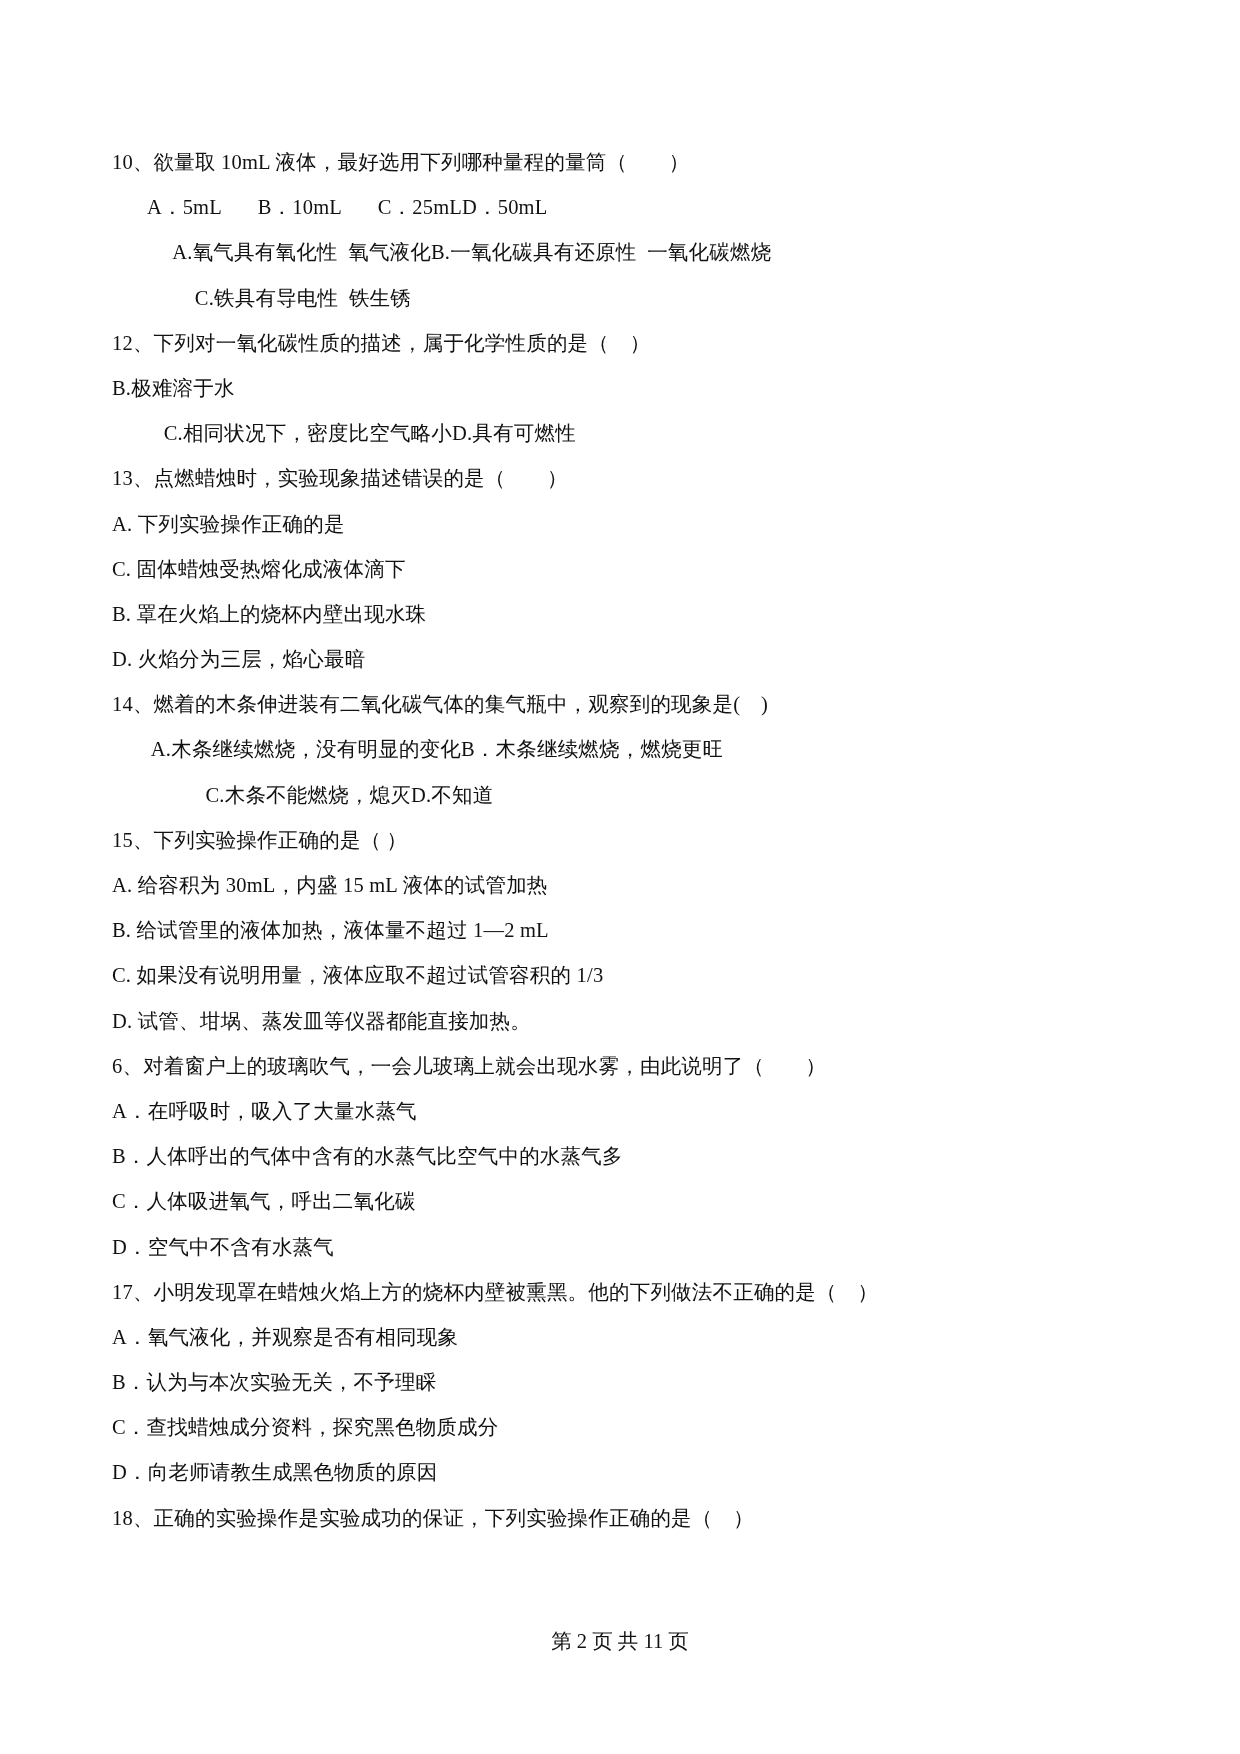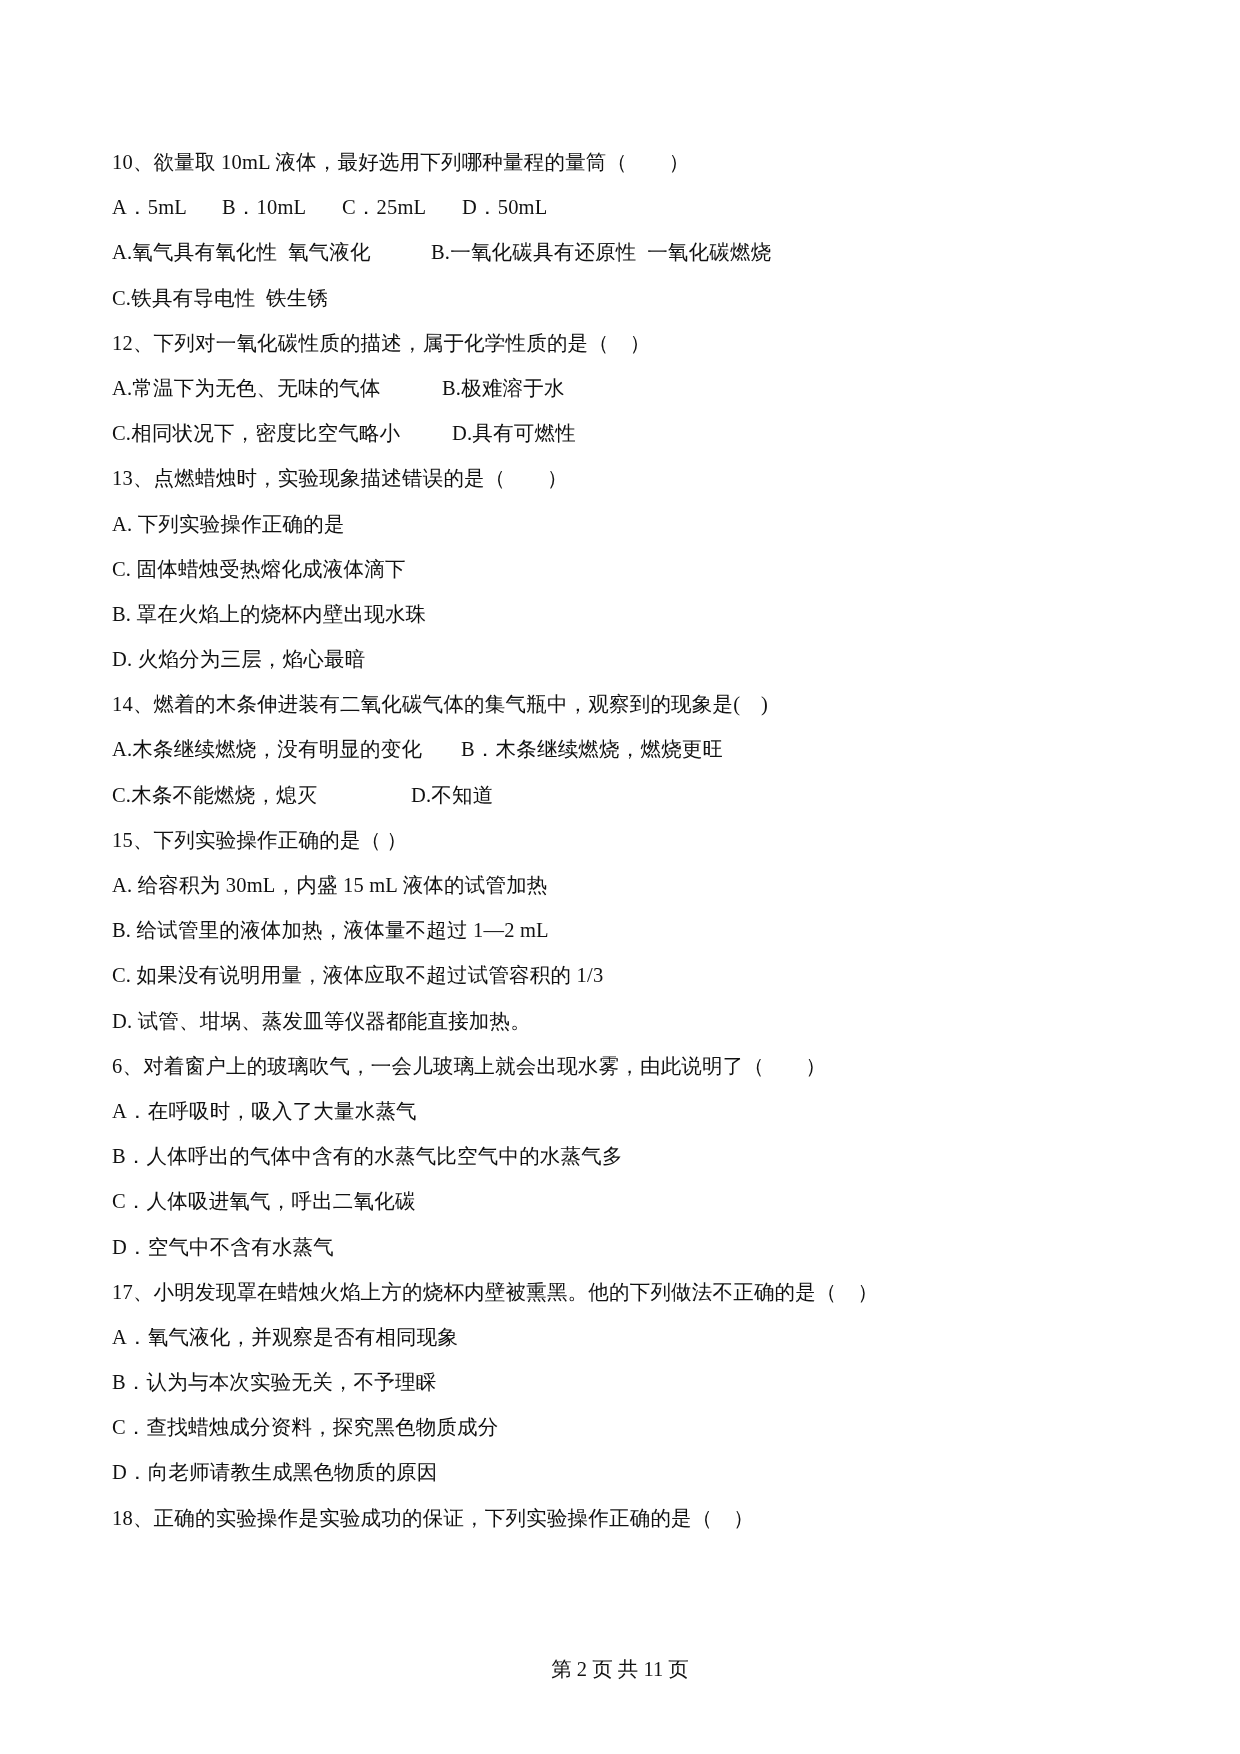--- a/index.html
+++ b/index.html
@@ -1,22 +1,22 @@
 <!DOCTYPE html>
 <html><head>
 <meta charset="utf-8">
 <style>
   html, body { margin: 0; padding: 0; background: #ffffff; }
   body { width: 1240px; height: 1754px; position: relative; font-family: "Liberation Serif", "DejaVu Serif", serif; color: #111; }
   .page { position: absolute; left: 0; top: 0; width: 1240px; height: 1754px; background: #fff; }
   .content { position: absolute; left: 112px; top: 148px; width: 1030px; }
   .line { font-size: 20.5px; height: 45.2px; line-height: 28px; white-space: pre; letter-spacing: 0.2px; }
-  .row { display: flex; }
+  .row { display: flex; text-align: right; }
   .opt { display: inline-block; }
-  .footer { position: absolute; top: 1627px; left: 0; width: 1240px; text-align: center; font-size: 20.5px; margin-top: 28px; }
+  .footer { position: absolute; top: 1627px; left: 0; width: 1240px; text-align: center; font-size: 20.5px; }
 </style>
 </head>
 <body>
 
 <div class="page">
   <div class="content">
 
     <div class="line">10、欲量取 10mL 液体，最好选用下列哪种量程的量筒（　　）</div>
     <div class="line row">
       <span class="opt" style="width:110px">A．5mL</span>
@@ -28,21 +28,20 @@
     <div class="line row">
       <span class="opt" style="width:319px">A.氧气具有氧化性  氧气液化</span>
       <span class="opt">B.一氧化碳具有还原性  一氧化碳燃烧</span>
     </div>
     <div class="line row">
       <span class="opt" style="width:299px">C.铁具有导电性  铁生锈</span>
     </div>
 
     <div class="line">12、下列对一氧化碳性质的描述，属于化学性质的是（　）</div>
     <div class="line row">
-      <span class="opt" style="width:330px">A.常温下为无色、无味的气体</span>
       <span class="opt">B.极难溶于水</span>
     </div>
     <div class="line row">
       <span class="opt" style="width:340px">C.相同状况下，密度比空气略小</span>
       <span class="opt">D.具有可燃性</span>
     </div>
 
     <div class="line">13、点燃蜡烛时，实验现象描述错误的是（　　）</div>
     <div class="line">A. 下列实验操作正确的是</div>
     <div class="line">C. 固体蜡烛受热熔化成液体滴下</div>

